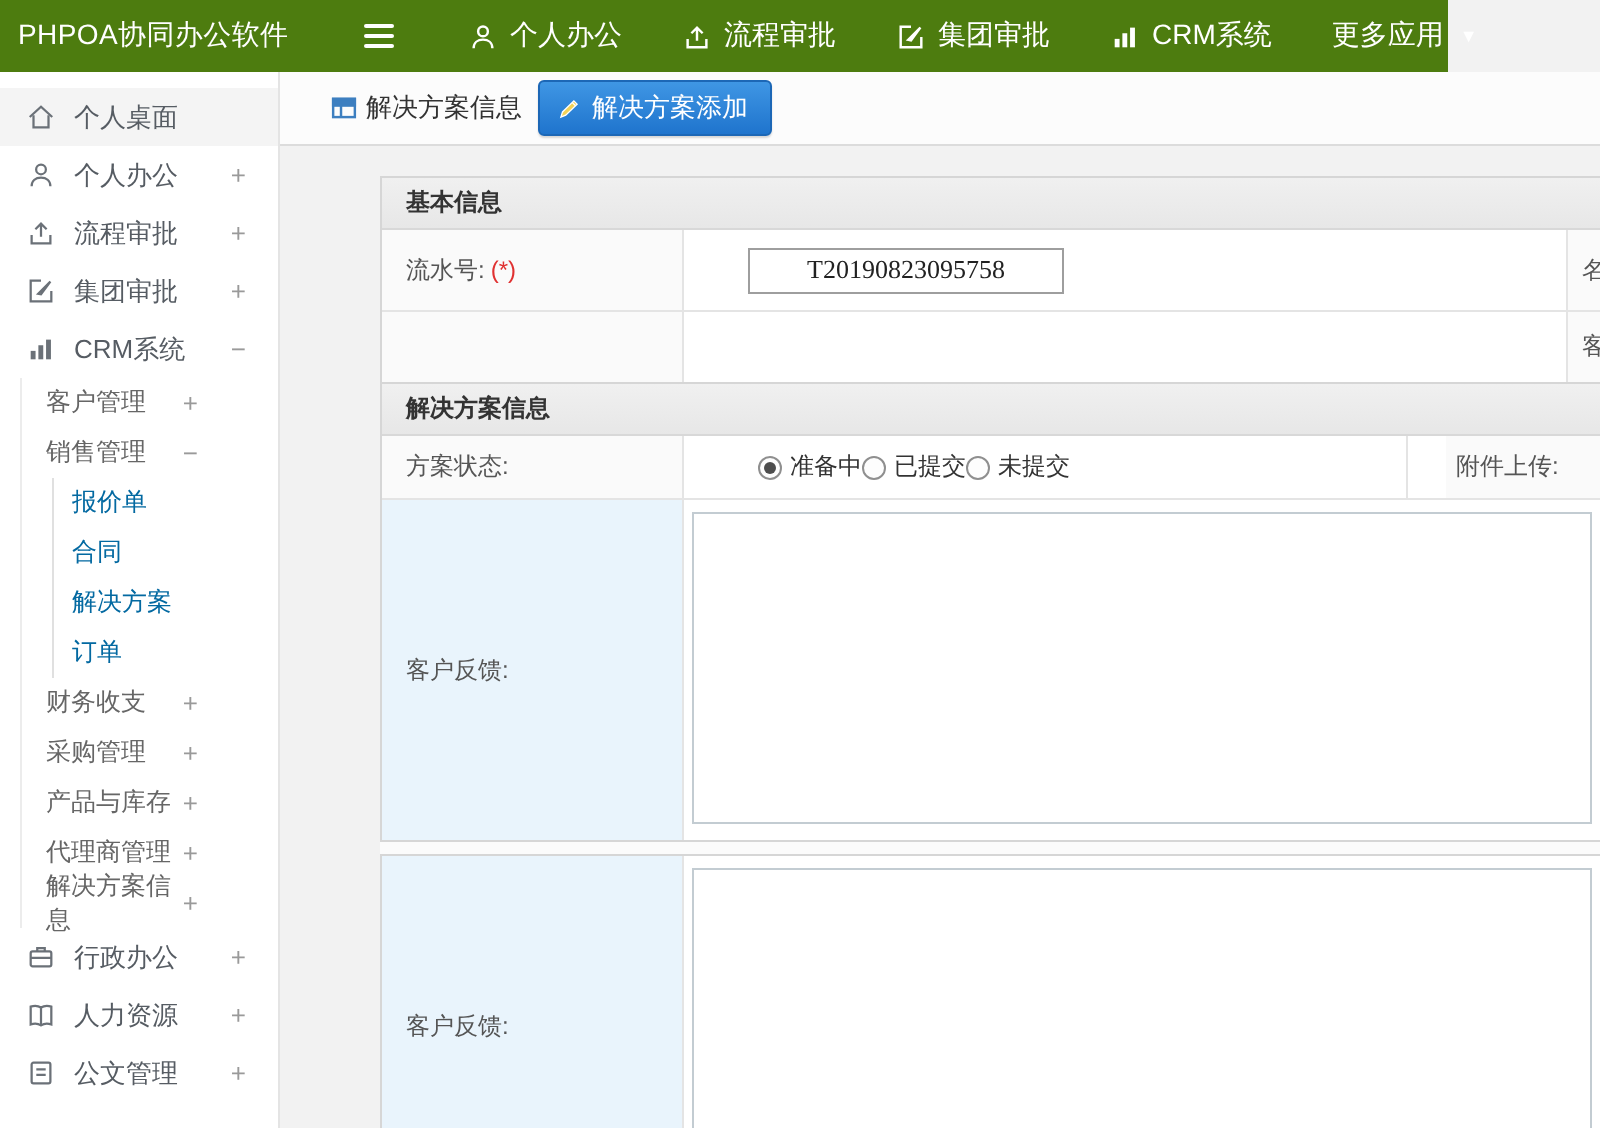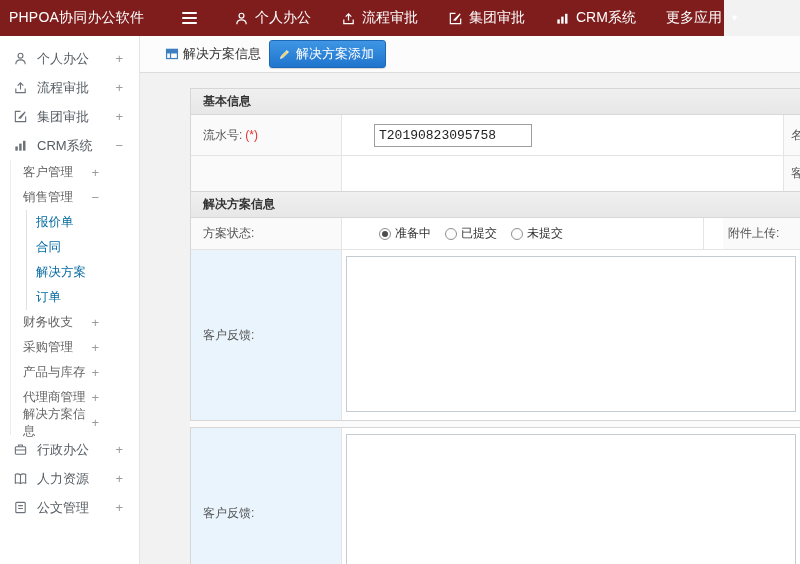--- a/index.html
+++ b/index.html
@@ -1,20 +1,20 @@
 <!DOCTYPE html>
 <html><head>
 <meta charset="utf-8">
 <style>
   * { margin:0; padding:0; box-sizing:border-box; }
   html,body { width:800px; height:564px; overflow:hidden; }
   body { font-family:"Liberation Sans","DejaVu Sans",sans-serif; background:#f2f2f2; position:relative; }
 
   
-  .topbar { position:absolute; top:0; left:0; width:724px; height:36px; background:#7f1d1d;
+  .topbar { position:absolute; top:0; left:0; width:724px; height:36px; background:#4d7c0f;
             display:flex; align-items:center; color:#fff; z-index:20; }
   .brand { width:140px; padding-left:9px; font-size:14px; letter-spacing:.2px; white-space:nowrap; }
   .hamburger { margin-left:42px; display:flex; flex-direction:column; gap:3px; cursor:pointer; }
   .hamburger span { display:block; width:15px; height:2px; background:#fff; border-radius:1px; }
   .topnav { display:flex; align-items:center; margin-left:22px; }
   .nav-item { display:flex; align-items:center; gap:6px; height:36px; padding:0 15px; font-size:14px;
               cursor:pointer; white-space:nowrap; }
   .nav-item svg { display:block; }
   .caret { font-size:9px; margin-left:2px; }
 
@@ -47,27 +47,27 @@
            border-bottom:1px solid #d8d8d8; font-weight:bold; color:#333; padding-left:12px; font-size:12px; }
   .row { display:flex; border-bottom:1px solid #e4e4e4; background:#fff; }
   .row:last-child { border-bottom:none; }
   .cell { display:flex; align-items:center; }
   .c-label { width:151px; background:#fafafa; border-right:1px solid #e4e4e4; padding-left:12px; }
   .c-label.blue { background:#e9f4fc; }
   .c-rlabel { flex:1; background:#fafafa; padding-left:7px; }
   .r1 { height:41px; } .r2 { height:35px; } .r3 { height:32px; }
   .r4 { height:170px; } .r5 { height:170px; }
   .c-value { width:442px; border-right:1px solid #e4e4e4; padding-left:32px; background:#fff; }
-  .c-radios { width:362px; border-right:1px solid #e4e4e4; padding-left:37px; background:#fff; gap:14px; }
+  .c-radios { width:362px; border-right:1px solid #e4e4e4; padding-left:37px; background:#fff; }
   .c-attach { width:80px; background:#fafafa; border-right:1px solid #e4e4e4; padding-left:5px;margin-left:19px; }
   .c-rest { flex:1; background:#fff; }
   .c-area { flex:1; background:#fff; align-items:flex-start; }
   .req { color:#e03131; margin-left:3px; }
   input.serial { width:158px; height:23px; border:1px solid #9e9e9e; padding:0 4px; font-size:13px;
-                 color:#222; font-family:Liberation Mono, monospace; background:#fff; }
+                 color:#222; font-family:Liberation Serif, serif; background:#fff;text-align:center; }
   .radio-opt { display:flex; align-items:center; gap:4px; color:#333; cursor:pointer; }
   .radio { width:12px; height:12px; border:1px solid #8f8f8f; border-radius:50%; background:#fdfdfd;
            position:relative; flex:0 0 12px; }
   .radio.checked::after { content:""; position:absolute; left:2px; top:2px; width:6px; height:6px;
                           border-radius:50%; background:#4d4d4d; }
   textarea.big { margin:6px 0 0 4px; width:450px; height:156px; border:1px solid #c3ccd2; resize:none;
                  font-family:inherit; font-size:12px; background:#fff; }
   textarea.big.tall { height:290px; }
   .block-gap { height:6px; background:#fbfbfb; }
 </style>
@@ -120,20 +120,28 @@
       <span>CRM系统</span>
     </div>
     <div class="nav-item">
       <span>更多应用</span>
       <span class="caret">▼</span>
     </div>
   </div>
 </div>
 
 <div class="sidebar">
+  <div class="side-item l0 current">
+    <svg width="15" height="15" viewBox="0 0 16 16" fill="none" stroke="currentColor" stroke-width="1.2">
+        <path d="M2 8l6-5.5L14 8"></path>
+        <path d="M4 7v6.5h8V7"></path>
+      </svg>
+    <span>个人桌面</span>
+    <span class="expand"></span>
+  </div>
   <div class="side-item l0">
     <svg width="15" height="15" viewBox="0 0 16 16" fill="none" stroke="currentColor" stroke-width="1.2">
         <circle cx="8" cy="5" r="2.6"></circle>
         <path d="M3 14c0-3 2.2-4.6 5-4.6s5 1.6 5 4.6"></path>
       </svg>
     <span>个人办公</span>
     <span class="expand">+</span>
   </div>
   <div class="side-item l0">
     <svg width="15" height="15" viewBox="0 0 16 16" fill="none" stroke="currentColor" stroke-width="1.2">

